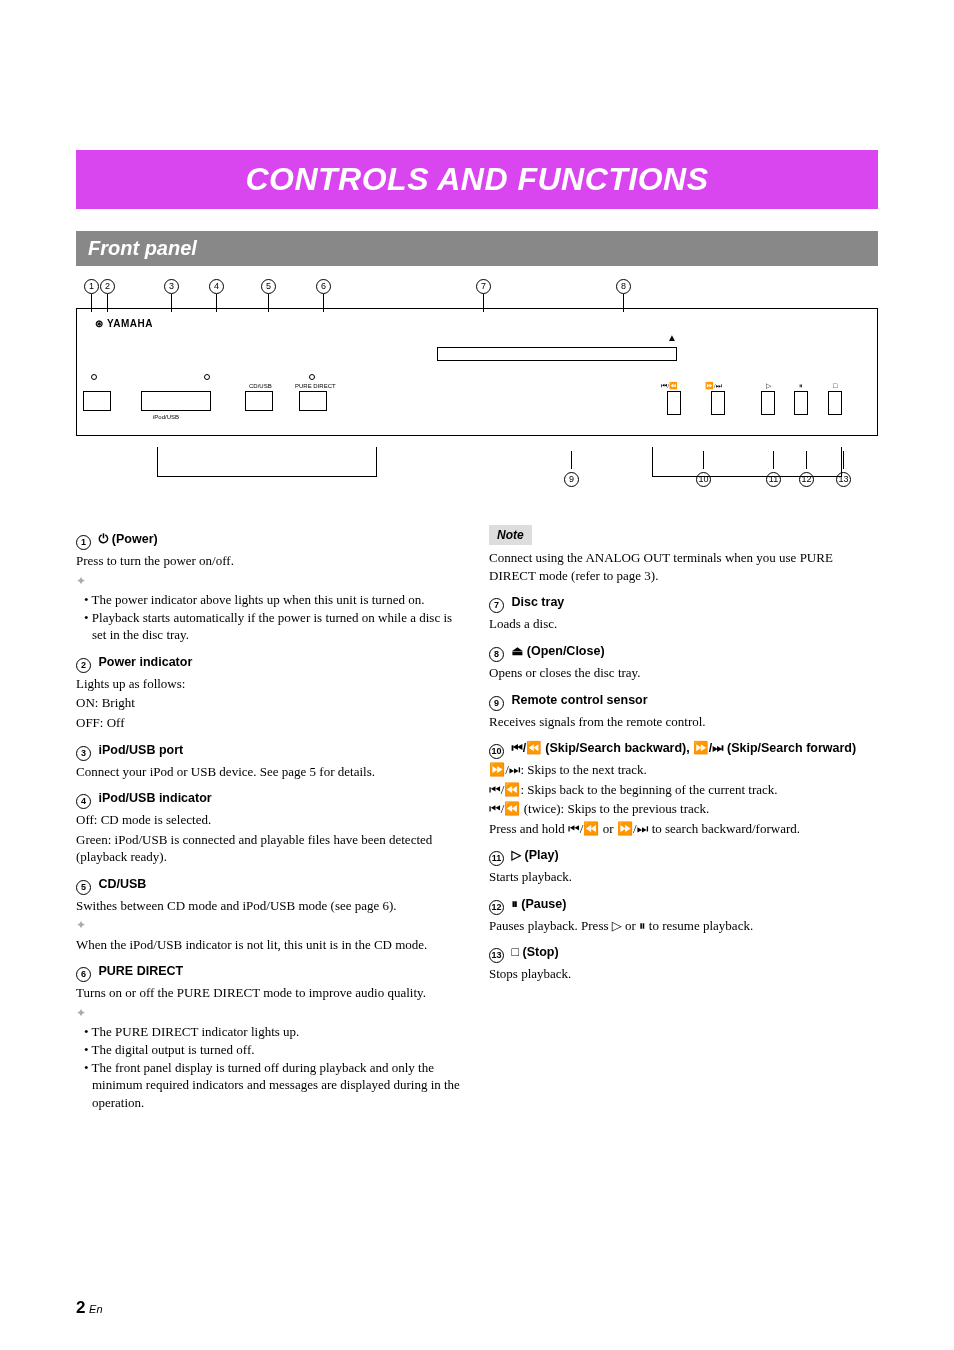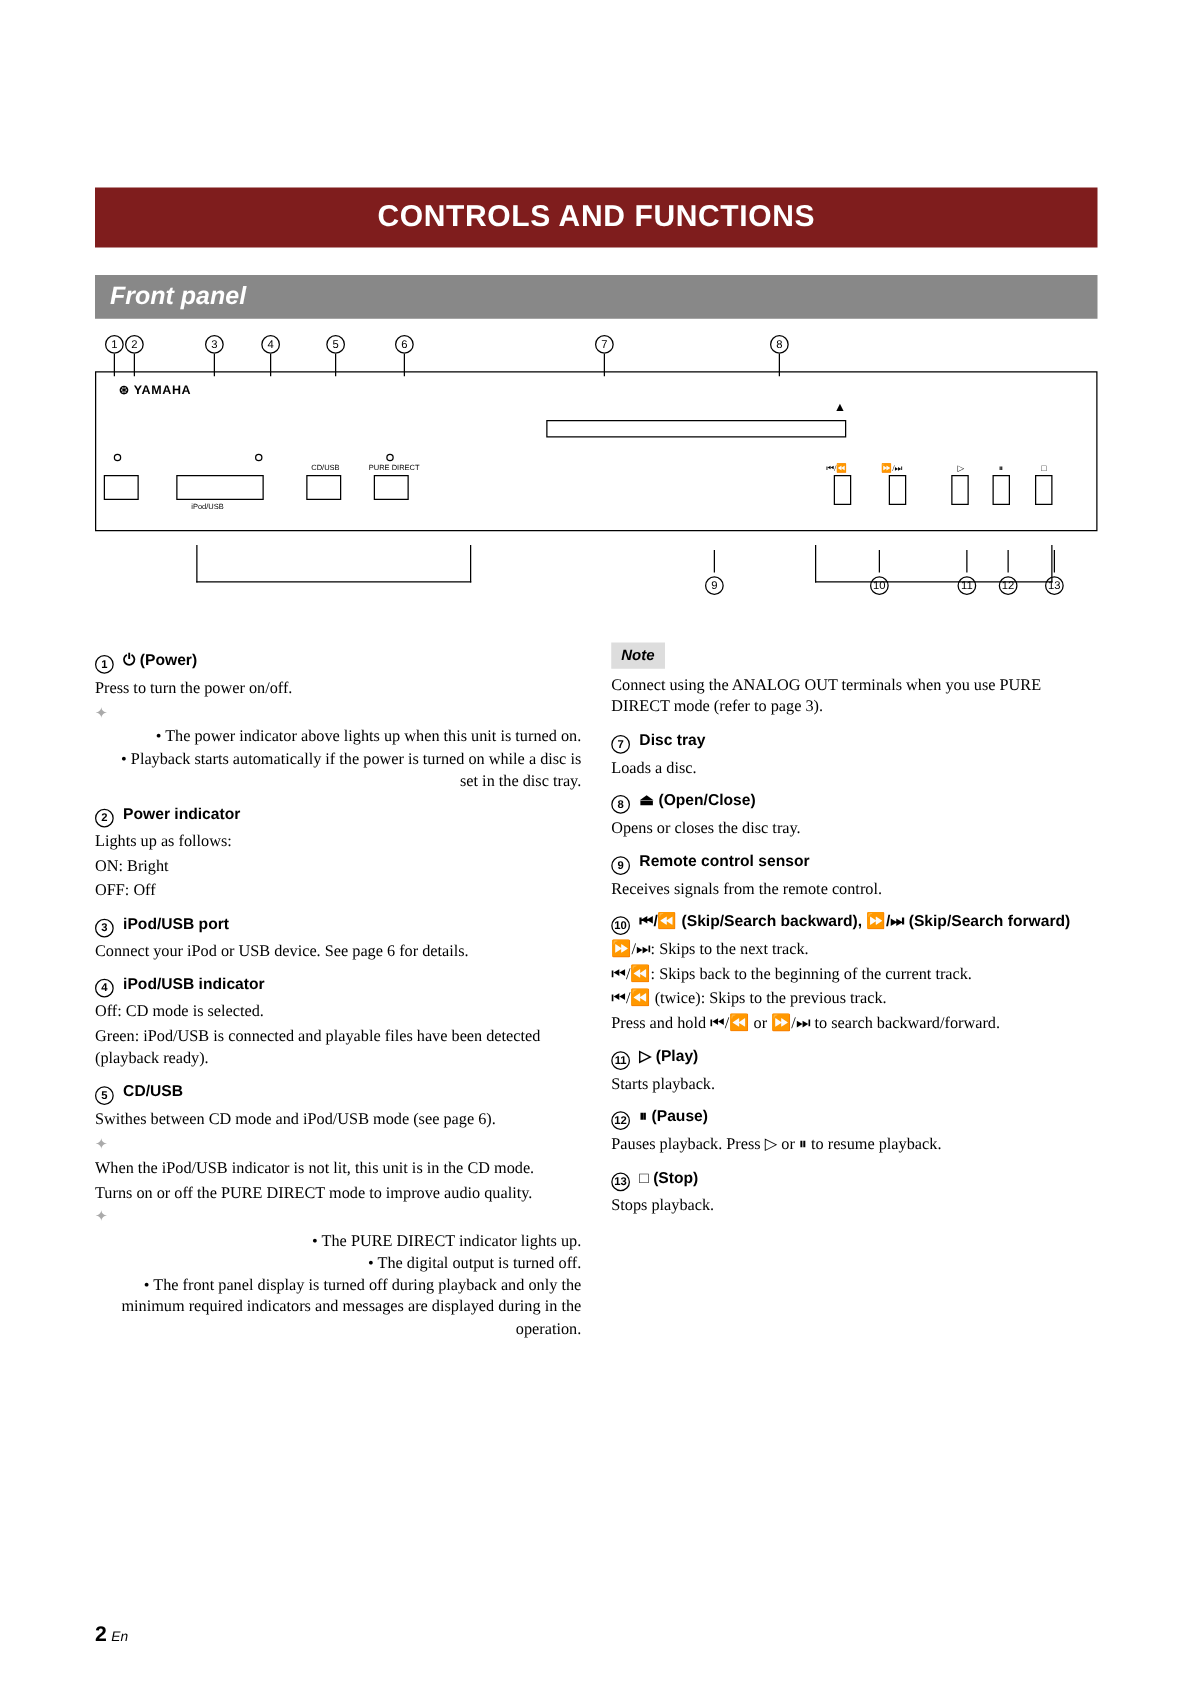--- a/index.html
+++ b/index.html
@@ -7,29 +7,30 @@
     font-family: "Times New Roman", Times, serif;
     background: #fff;
     width: 954px;
     margin: 0 auto;
     padding: 150px 76px 40px 76px;
     color: #000;
     font-size: 13px;
     line-height: 1.35;
   }
   .main-title {
-    background: #7f1d1d;
+    background: #d946ef;
     color: #fff;
     font-family: Arial, Helvetica, sans-serif;
     font-weight: bold;
-    font-size: 24px;
+    font-size: 32px;
     text-align: center;
     padding: 8px 0;
     margin-bottom: 22px;
     letter-spacing: 0.5px;
+    font-style: italic;
   }
   .section-title {
     background: #888;
     color: #ffffff;
     font-family: Arial, Helvetica, sans-serif;
     font-style: italic;
     font-weight: bold;
     font-size: 20px;
     padding: 4px 12px;
     margin-bottom: 10px;
@@ -127,21 +128,20 @@
   .item-head .circ-num { margin-right: 4px; vertical-align: -2px; }
   p { margin-bottom: 2px; }
   .tip::before {
     content: "✦";
     color: #aaa;
     font-size: 12px;
   }
   ul.bullets {
     list-style: none;
     padding-left: 8px;
-    text-align: right;
   }
   ul.bullets li {
     text-indent: -8px;
     padding-left: 8px;
   }
   ul.bullets li::before {
     content: "• ";
   }
   .note-box {
     background: #ddd;
@@ -231,28 +231,29 @@
       <p class="tip"></p>
       <ul class="bullets">
         <li>The power indicator above lights up when this unit is turned on.</li>
         <li>Playback starts automatically if the power is turned on while a disc is set in the disc tray.</li>
       </ul>
       <div class="item-head"><span class="circ-num">2</span> Power indicator</div>
       <p>Lights up as follows:</p>
       <p>ON: Bright</p>
       <p>OFF: Off</p>
       <div class="item-head"><span class="circ-num">3</span> iPod/USB port</div>
-      <p>Connect your iPod or USB device. See page 6 for details.</p>
+      <p>Connect your iPod or USB device. See page 5 for details.</p>
       <div class="item-head"><span class="circ-num">4</span> iPod/USB indicator</div>
       <p>Off: CD mode is selected.</p>
       <p>Green:  iPod/USB is connected and playable files have been detected (playback ready).</p>
       <div class="item-head"><span class="circ-num">5</span> CD/USB</div>
       <p>Swithes between CD mode and iPod/USB mode (see page 6).</p>
       <p class="tip"></p>
       <p>When the iPod/USB indicator is not lit, this unit is in the CD mode.</p>
+      <div class="item-head"><span class="circ-num">6</span> PURE DIRECT</div>
       <p>Turns on or off the PURE DIRECT mode to improve audio quality.</p>
       <p class="tip"></p>
       <ul class="bullets">
         <li>The PURE DIRECT indicator lights up.</li>
         <li>The digital output is turned off.</li>
         <li>The front panel display is turned off during playback and only the minimum required indicators and messages are displayed during in the operation.</li>
       </ul>
     </div>
   <div class="col" id="col-right"><div class="note-box">Note</div><p>Connect using the ANALOG OUT terminals when you use PURE DIRECT mode (refer to page 3).</p><div class="item-head"><span class="circ-num">7</span> Disc tray</div><p>Loads a disc.</p><div class="item-head"><span class="circ-num">8</span> <span class="sym">⏏</span> (Open/Close)</div><p>Opens or closes the disc tray.</p><div class="item-head"><span class="circ-num">9</span> Remote control sensor</div><p>Receives signals from the remote control.</p><div class="item-head"><span class="circ-num">10</span> ⏮/⏪ (Skip/Search backward), ⏩/⏭ (Skip/Search forward)</div><p>⏩/⏭: Skips to the next track.</p><p>⏮/⏪: Skips back to the beginning of the current track.</p><p>⏮/⏪ (twice): Skips to the previous track.</p><p>Press and hold ⏮/⏪ or ⏩/⏭ to search backward/forward.</p><div class="item-head"><span class="circ-num">11</span> <span class="sym">▷</span> (Play)</div><p>Starts playback.</p><div class="item-head"><span class="circ-num">12</span> <span class="sym">⏸</span> (Pause)</div><p>Pauses playback. Press ▷ or ⏸ to resume playback.</p><div class="item-head"><span class="circ-num">13</span> <span class="sym">□</span> (Stop)</div><p>Stops playback.</p></div>
 </div>

